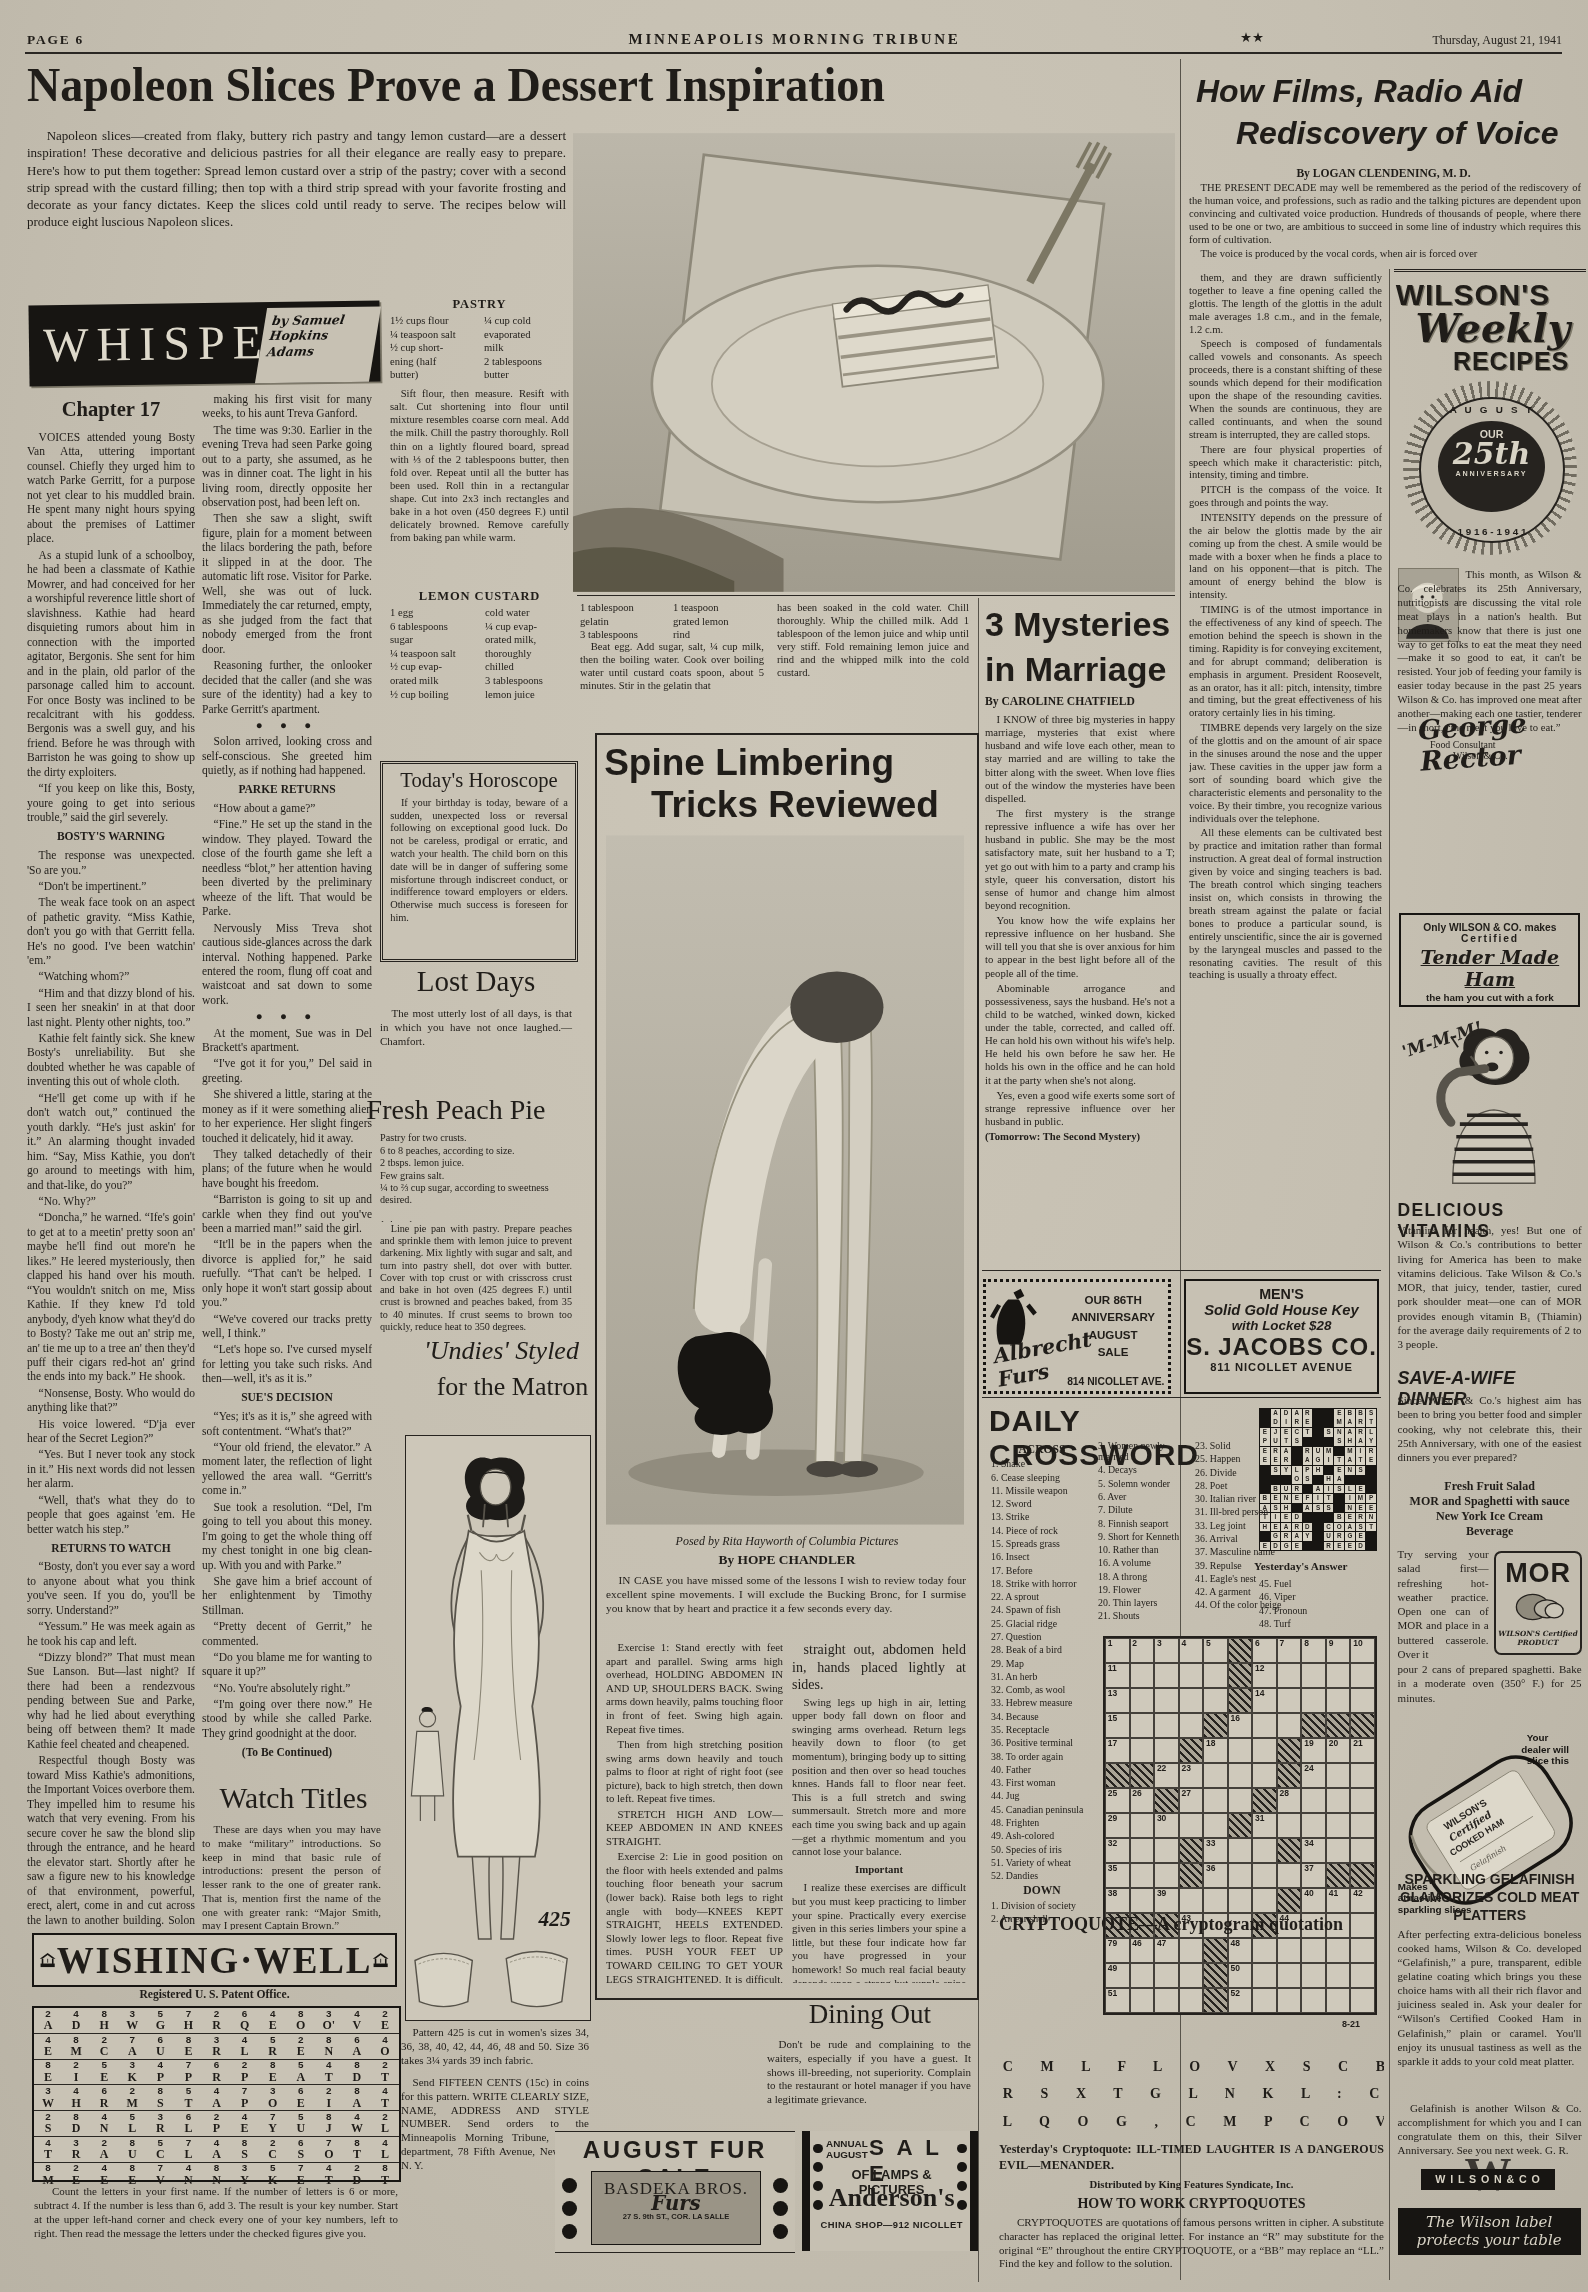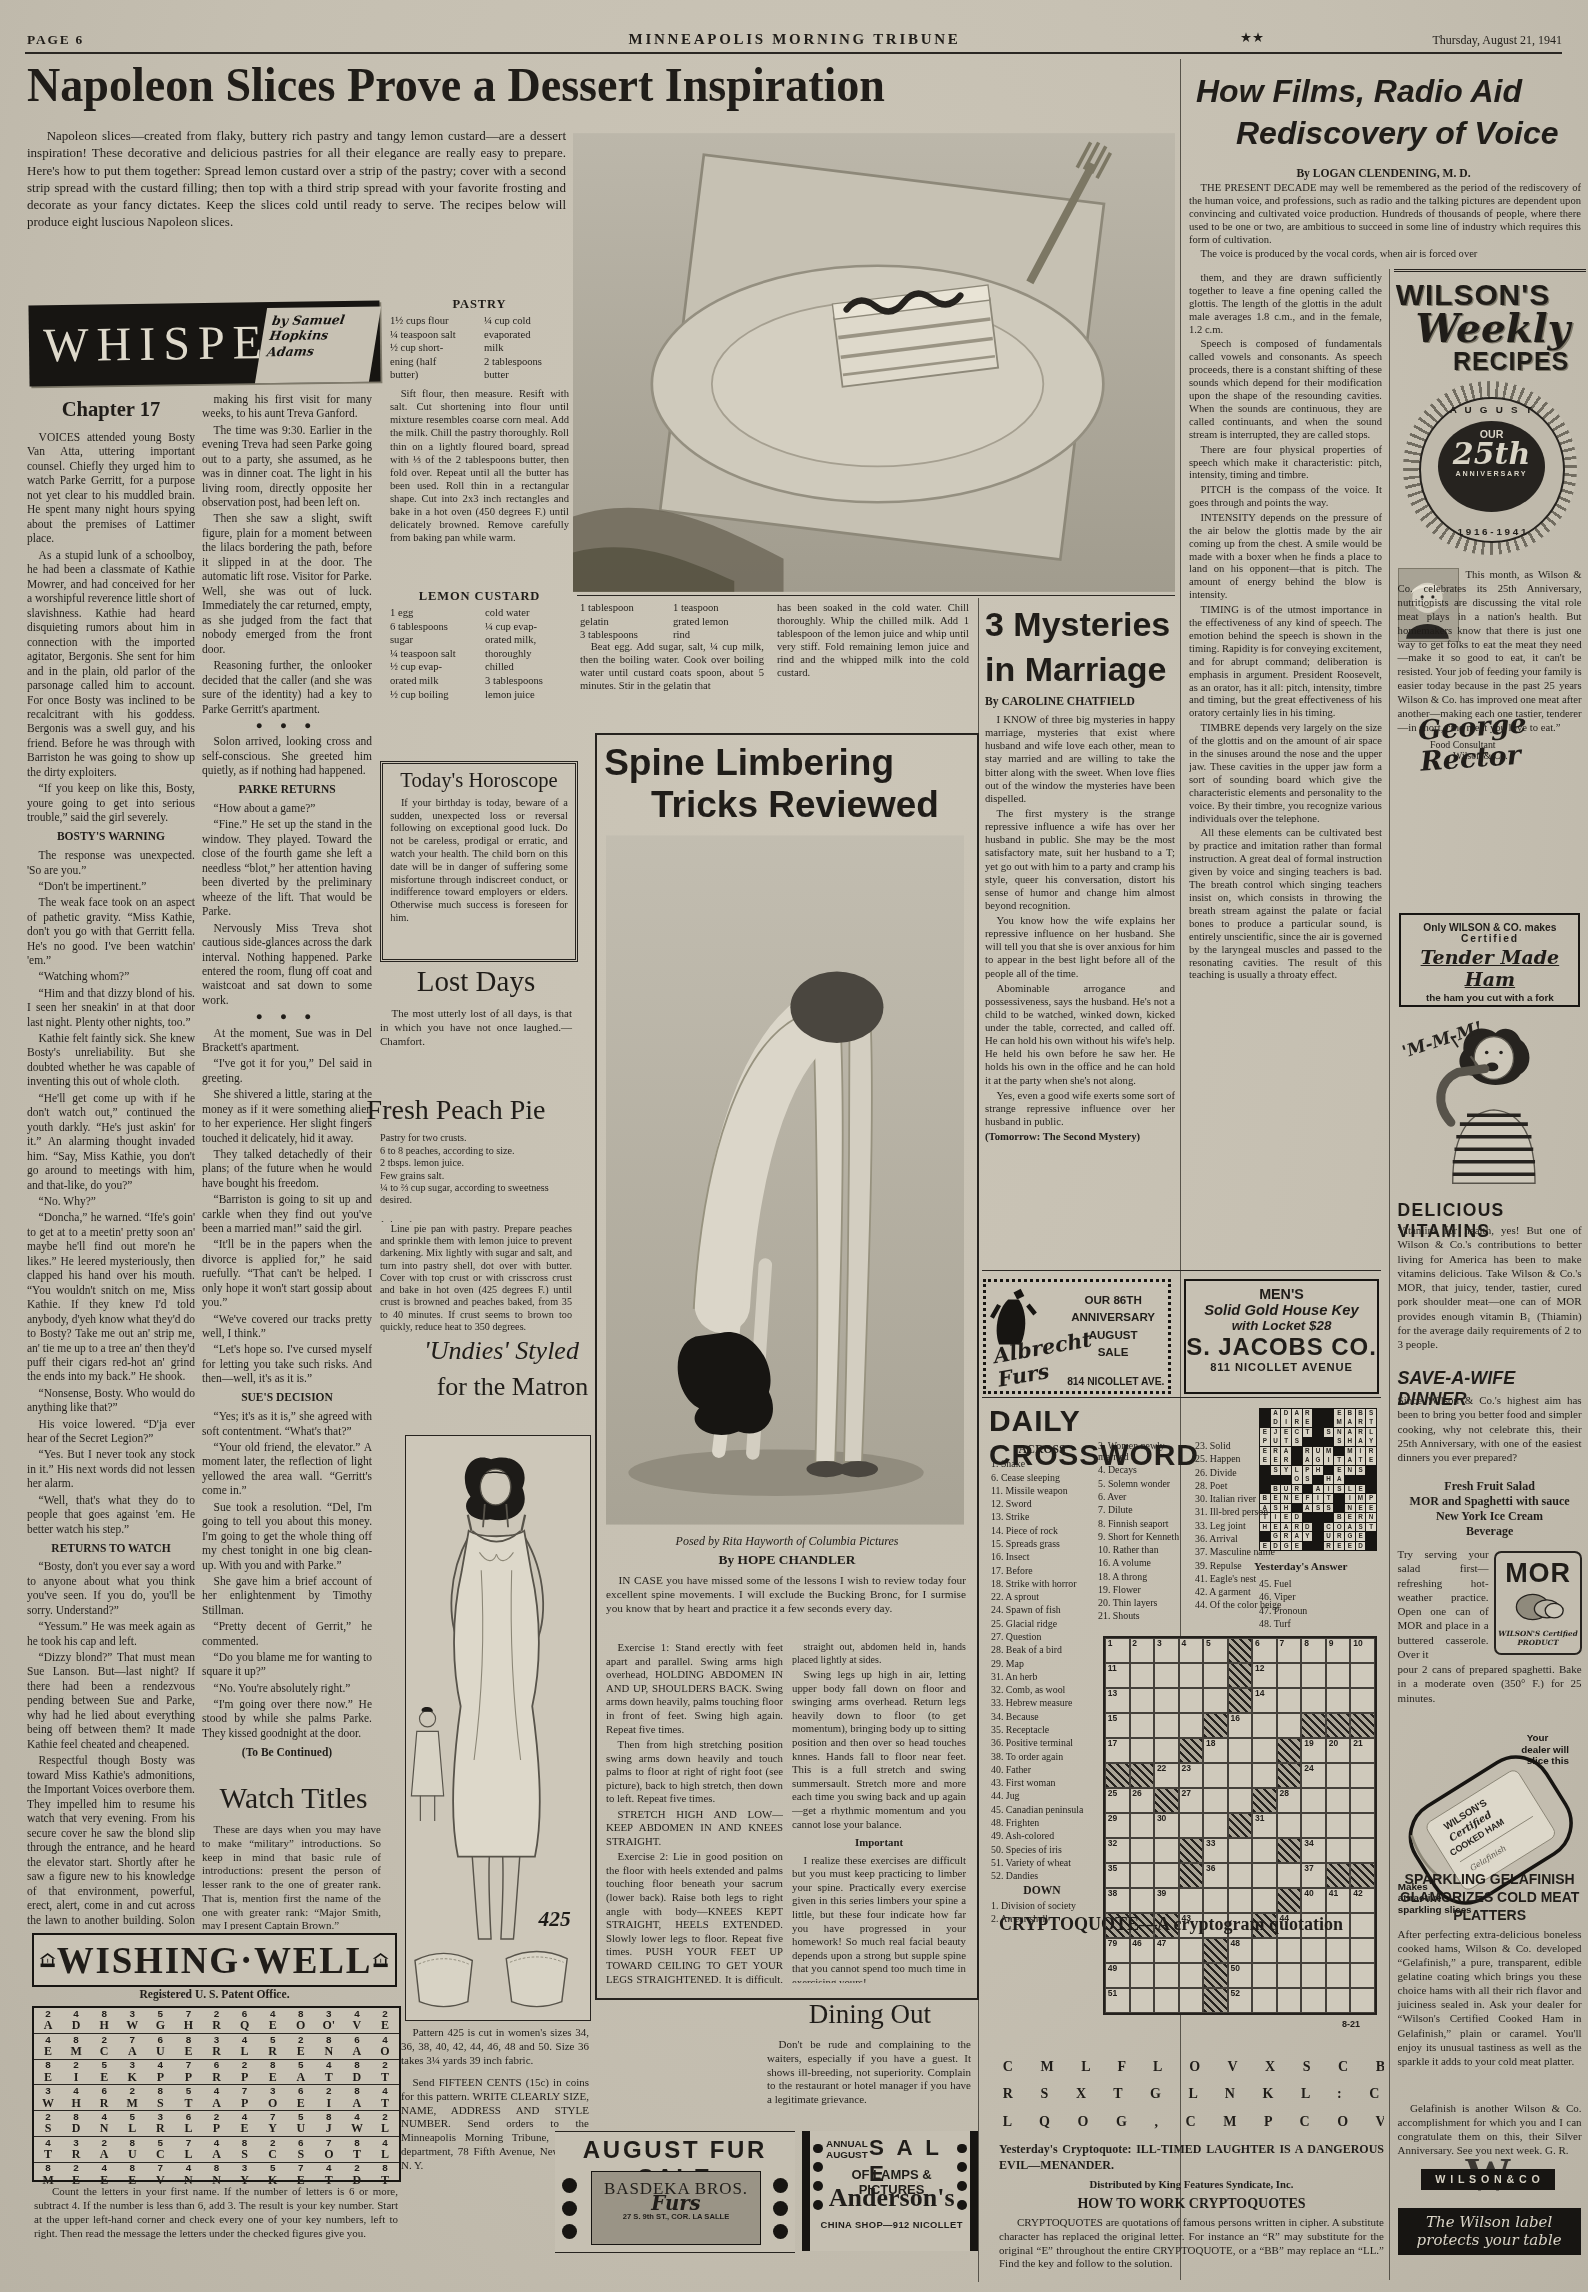--- a/index.html
+++ b/index.html
@@ -224,21 +224,21 @@
       <p class="bp">“We've covered our tracks pretty well, I think.”</p>
       <p class="bp">“Let's hope so. I've cursed myself for letting you take such risks. And then—well, it's as it is.”</p>
       <p class="bp subhead">SUE'S DECISION</p>
       <p class="bp">“Yes; it's as it is,” she agreed with soft contentment. “What's that?”</p>
       <p class="bp">“Your old friend, the elevator.” A moment later, the reflection of light yellowed the area wall. “Gerritt's come in.”</p>
       <p class="bp">Sue took a resolution. “Del, I'm going to tell you about this money. I'm going to get the whole thing off my chest tonight in one big clean-up. With you and with Parke.”</p>
       <p class="bp">She gave him a brief account of her enlightenment by Timothy Stillman.</p>
       <p class="bp">“Pretty decent of Gerrit,” he commented.</p>
       <p class="bp">“Do you blame me for wanting to square it up?”</p>
       <p class="bp">“No. You're absolutely right.”</p>
-      <p class="bp">“I'm going over there now.” He stood by while she palms Parke. They kissed goodnight at the door.</p>
+      <p class="bp">“I'm going over there now.” He stood by while she called Parke. They grind goodnight at the door.</p>
       <p class="bp subhead">(To Be Continued)</p>
     </div>
 
   <div class="abs" style="left:380px;top:761px;width:192px;height:195px;border:3.6px double #26231f;background:#c9c3b5">
     <div class="ser ctr" style="font-size:20.6px;margin-top:5.4px">Today's Horoscope</div>
     <div class="ser j col" style="margin:4.5px 7.2px;height:150px;font-size:10.4px;line-height:1.23;text-indent:10.7px">If your birthday is today, beware of a sudden, unexpected loss or reversal following on exceptional good luck. Do not be careless, prodigal or erratic, and watch your health. The child born on this date will be in danger of suffering some misfortune through indiscreet conduct, or indifference toward employers or elders. Otherwise much success is foreseen for him.</div>
   </div>
 
   <div class="abs ser ctr" style="left:380px;top:965px;width:192px;font-size:29px">Lost Days</div>
   <div class="abs ser j" style="left:380px;top:1007px;width:192px;font-size:11px;line-height:1.25;text-indent:11.6px">The most utterly lost of all days, is that in which you have not once laughed.—Chamfort.</div>
@@ -724,21 +724,21 @@
     <div class="ser j" style="position:absolute;left:9px;top:838px;width:360px;font-size:11.3px;line-height:1.26;text-indent:12.5px">IN CASE you have missed some of the lessons I wish to review today four excellent spine movements. I will exclude the Bucking Bronc, for I surmise you know that by heart and practice it a few seconds every day.</div>
     <div class="col" style="position:absolute;left:9px;top:906px;width:177px;height:342px">
 
     <p class="bp" style="font-size:10.8px">Exercise 1: Stand erectly with feet apart and parallel. Swing arms high overhead, HOLDING ABDOMEN IN AND UP, SHOULDERS BACK. Swing arms down heavily, palms touching floor in front of feet. Swing high again. Repeat five times.</p>
         <p class="bp" style="font-size:10.8px">Then from high stretching position swing arms down heavily and touch palms to floor at right of right foot (see picture), back to high stretch, then down to left. Repeat five times.</p>
         <p class="bp" style="font-size:10.8px">STRETCH HIGH AND LOW—KEEP ABDOMEN IN AND KNEES STRAIGHT.</p>
         <p class="bp" style="font-size:10.8px">Exercise 2: Lie in good position on the floor with heels extended and palms touching floor beneath your sacrum (lower back). Raise both legs to right angle with body—KNEES KEPT STRAIGHT, HEELS EXTENDED. Slowly lower legs to floor. Repeat five times. PUSH YOUR FEET UP TOWARD CEILING TO GET YOUR LEGS STRAIGHTENED. It is difficult, but keep trying. Relax.</p>
       </div>
     <div class="col" style="position:absolute;left:195px;top:906px;width:174px;height:342px">
 
-    <p class="bp" style="font-size:10px">straight out, abdomen held in, hands placed lightly at sides.</p>
+    <p class="bp" style="font-size:14px">straight out, abdomen held in, hands placed lightly at sides.</p>
         <p class="bp" style="font-size:10.8px">Swing legs up high in air, letting upper body fall down on floor and swinging arms overhead. Return legs heavily down to floor (to get momentum), bringing body up to sitting position and then over so head touches knnes. Hands fall to floor near feet. This is a full stretch and swing summersault. Stretch more and more each time you swing back and up again—get a rhythmic momentum and you cannot lose your balance.</p>
         <p class="bp subhead" style="font-size:10.8px">Important</p>
         <p class="bp" style="font-size:10.8px">I realize these exercises are difficult but you must keep practicing to limber your spine. Practically every exercise given in this series limbers your spine a little, but these four indicate how far you have progressed in your homework! So much real facial beauty depends upon a strong but supple spine that you cannot spend too much time in exercising yours!</p>
       </div>
   </div>
 
   <div class="abs ser ctr" style="left:767px;top:1999px;width:206px;font-size:27px">Dining Out</div>
   <div class="abs ser j col" style="left:767px;top:2038px;width:204px;height:88px;font-size:11px;line-height:1.25;text-indent:11.6px">Don't be rude and complaining to the waiters, especially if you have a guest. It shows ill-breeding, not superiority. Complain to the restaurant or hotel manager if you have a legitimate grievance.</div>
 
   <div class="abs" style="left:555px;top:2131px;width:240px;height:120px;border-top:1.8px solid #26231f;border-bottom:1.8px solid #26231f;background:#c6c0b2">

